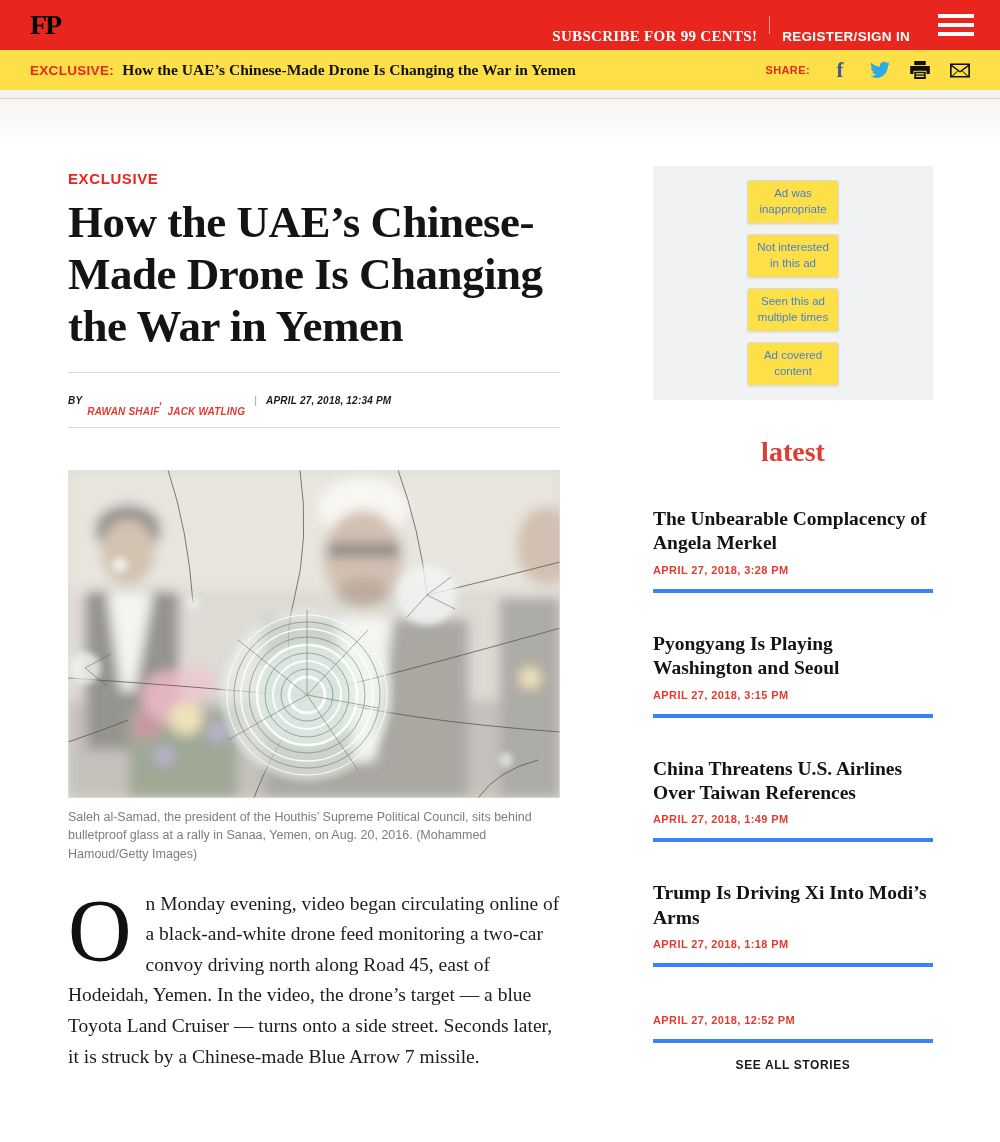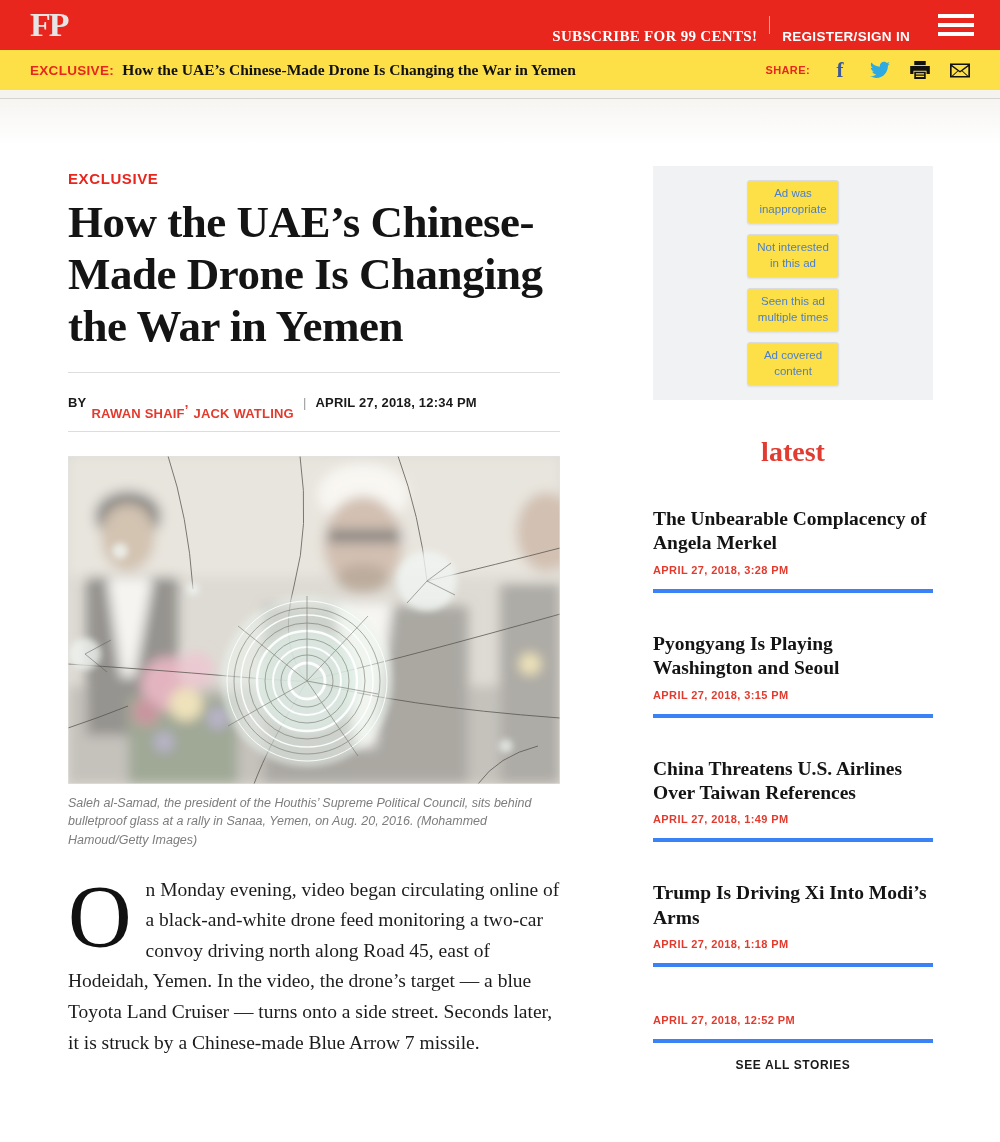--- a/index.html
+++ b/index.html
@@ -4,22 +4,22 @@
 <style>
   * { margin:0; padding:0; box-sizing:border-box; }
   html,body { width:1000px; }
   body { height:1142px; overflow:hidden; background:#fff;
          font-family:"Liberation Sans", sans-serif; }
   a { text-decoration:none;margin-top:23px; }
 
   
   .topbar { height:50px; background:#e8261e; display:flex; align-items:center;
             justify-content:space-between; padding:0 26px 0 30px; }
-  .logo { color:#e5e5e5; font-family:"Liberation Serif", serif; font-weight:bold;
-          font-size:34px; letter-spacing:-2px; line-height:1; }
+  .logo { color:#000000; font-family:"Liberation Serif", serif; font-weight:bold;
+          font-size:28px; letter-spacing:-2px; line-height:1; }
   .topbar-right { display:flex; align-items:center; }
   .sub-link { color:#fff; font-family:"Liberation Serif", serif; font-weight:bold;
               font-size:15px; letter-spacing:.3px; }
   .topbar-sep { width:1px; height:18px; background:rgba(255,255,255,.55); margin:0 12px; }
   .reg-link { color:#fff; font-weight:bold; font-size:13.5px; letter-spacing:.3px; }
   .hamburger { margin-left:28px; width:36px; cursor:pointer; }
   .hamburger span { display:block; height:4px; background:#fff; margin:5px 0; }
 
   
   .breaking { height:40px; background:#fde047; display:flex; align-items:center;
@@ -44,26 +44,26 @@
 
   
   .kicker { color:#e8261e; font-weight:bold; font-size:15px; letter-spacing:.6px;
             margin-top:25px; }
   h1 { font-family:"Liberation Serif", serif; font-weight:bold; color:#141414;
        font-size:45px; line-height:1.15; margin-top:10px; letter-spacing:-.5px; }
   .dek { font-family:"Liberation Serif", serif; font-size:22px; line-height:1.3;
          color:#222; margin-top:18px; }
   .rule { border:none; border-top:1px solid #ddd; margin-top:20px; }
   .byline { display:flex; align-items:center; gap:5px; padding:10px 0;
-            font-weight:bold; font-size:13px; letter-spacing:.2px; color:#1a1a1a; }
+            font-weight:bold; font-size:10px; letter-spacing:.2px; color:#1a1a1a;font-style:italic; }
   .author { color:#e23b2e; }
   .byline-sep { color:#e23b2e; margin-left:-5px; }
   .byline-pipe { color:#9a9a9a; font-weight:normal; padding:0 4px; }
 
-  figure { margin-top:24px;font-style:italic; }
+  figure { margin-top:42px; }
   .photo { display:block; width:492px; height:328px; }
   figcaption { margin-top:10px; font-size:12.5px; line-height:1.45; color:#7d7d7d; }
 
   .body-p { margin-top:26px; font-family:"Liberation Serif", serif; font-size:19.5px;
             line-height:1.57; color:#1c1c1c; }
   .dropcap { float:left; font-family:"Liberation Serif", serif; font-weight:normal;
              font-size:88px; line-height:.78; padding:8px 14px 0 0; color:#111; }
 
   
   .ad-panel { margin-top:21px; height:234px; background:#f1f2f4; display:flex;

